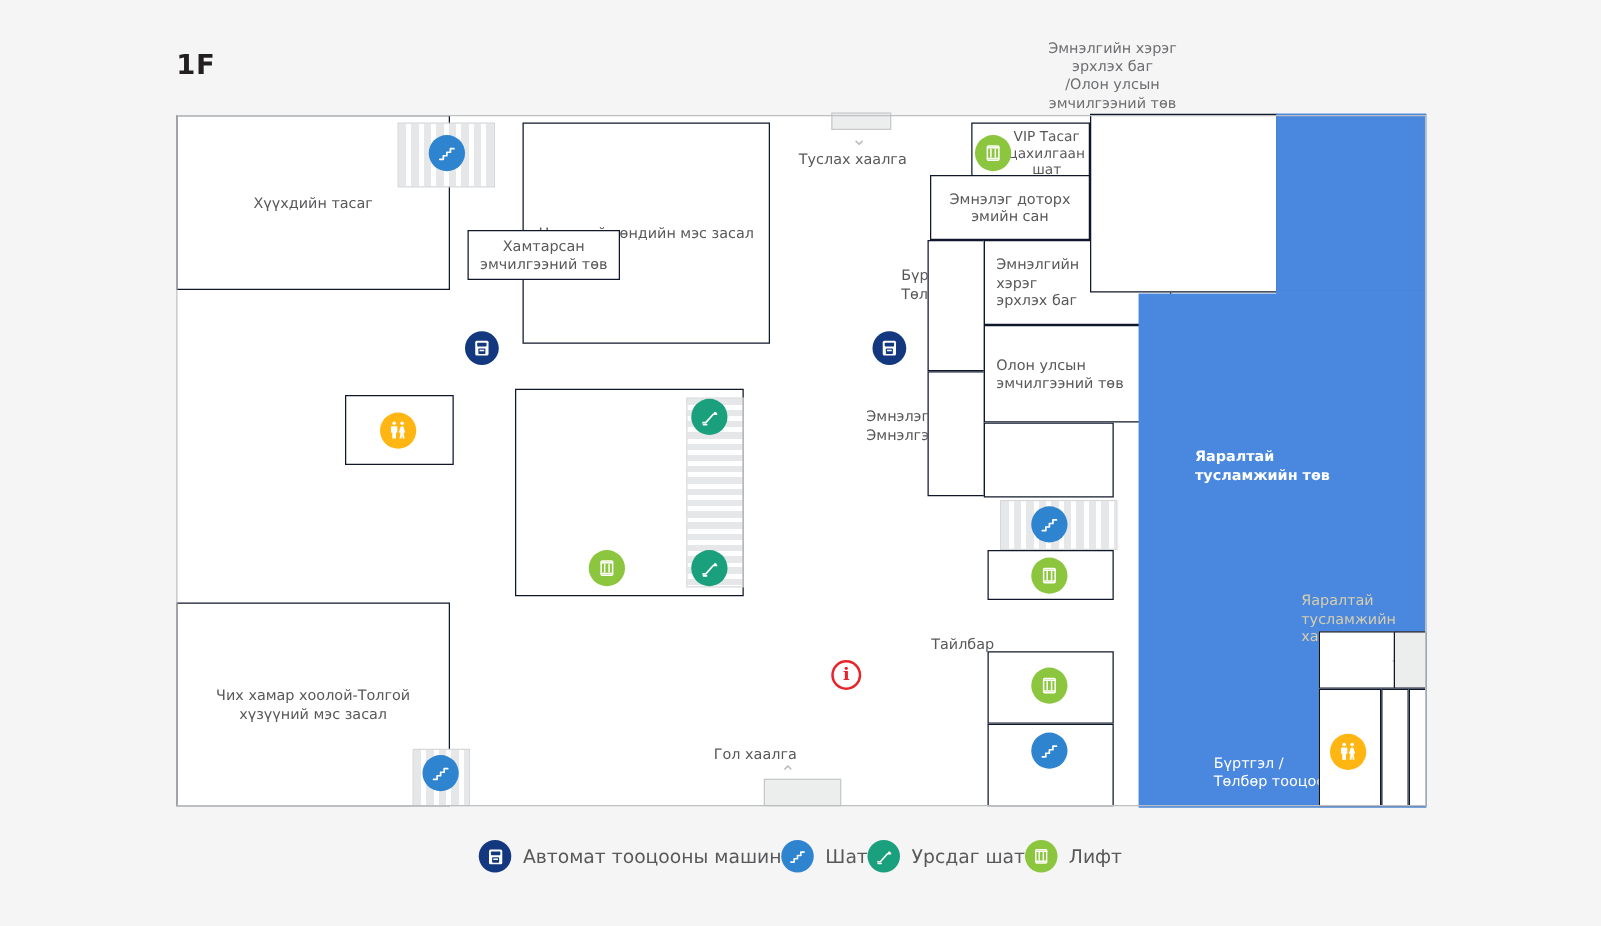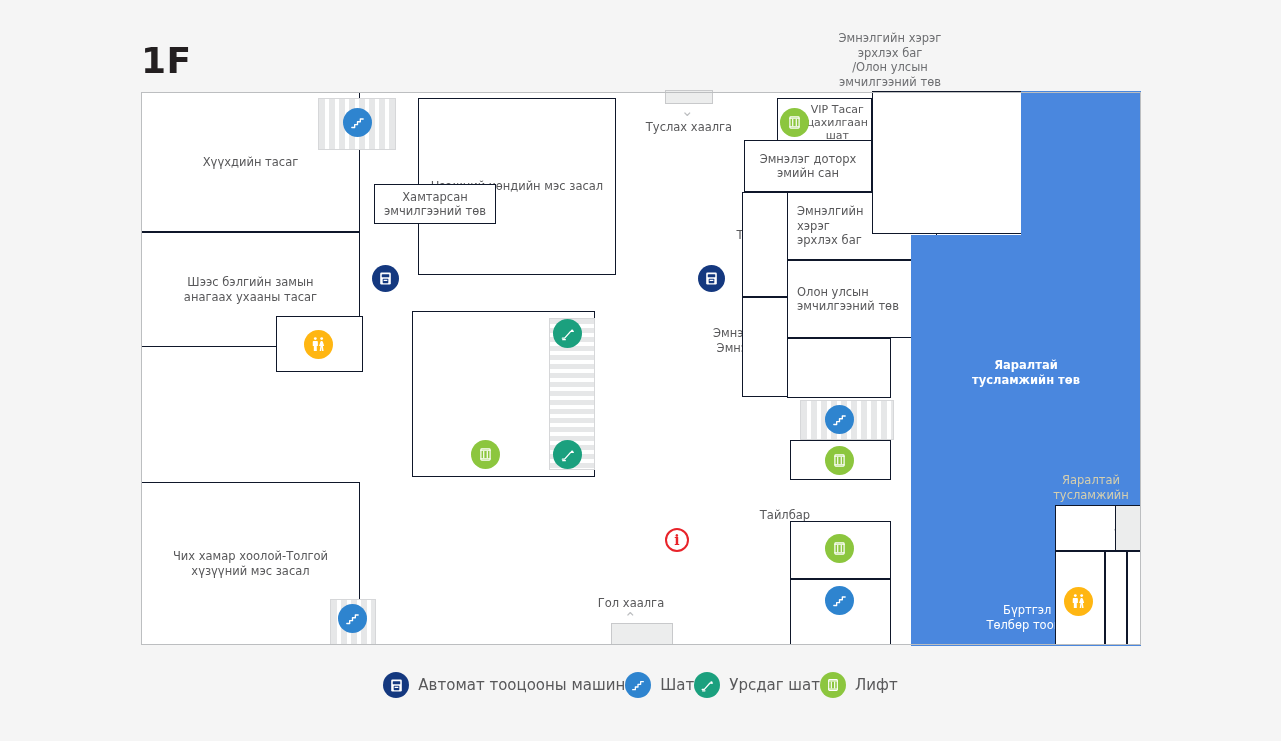--- a/index.html
+++ b/index.html
@@ -9,21 +9,21 @@
     font-family:"DejaVu Sans","Liberation Sans",sans-serif;
     color:#58585a;
     overflow:hidden;
     position:relative;
   }
   .abs{position:absolute;}
 
   
   #floor-label{
     left:141px;top:40px;
-    font-size:36px;font-weight:700;color:#231f20;
+    font-size:22px;font-weight:700;color:#231f20;
     letter-spacing:.5px;
     font-family:"DejaVu Sans","Liberation Sans",sans-serif;
   }
 
   
   #top-caption{
     left:790px;top:31px;width:200px;
     text-align:center;font-size:11.5px;line-height:14.5px;color:#6d6e71;
   }
 
@@ -45,21 +45,21 @@
     box-sizing:border-box;
     background:#ffffff;
     display:flex;align-items:center;justify-content:center;
     text-align:center;
     font-size:11.5px;line-height:14.5px;
     color:#58585a;
     padding:2px 4px;
   }
   .room.blue{background:#4a87de;border-color:#4a87de;color:#fff;}
   .label-free{
-    text-align:center;font-size:11.5px;line-height:14.5px;color:#58585a;
+    text-align:left;font-size:11.5px;line-height:14.5px;color:#58585a;
   }
   .label-on-blue{color:#e9e4d4;}
 
   
   .hatch{
     background:repeating-linear-gradient(
       90deg,#e6e7e8 0px,#e6e7e8 6px,#ffffff 6px,#ffffff 10px);
     border:1px solid #d6d7d9;box-sizing:border-box;
   }
   
@@ -116,24 +116,20 @@
   <div>/Олон улсын</div>
   <div>эмчилгээний төв</div>
 </div>
 
 <div class="abs" id="map">
 
   <div class="abs room" style="left:0;top:0;width:219px;height:140px;">
     <span>Хүүхдийн тасаг</span>
   </div>
 
-  <div class="abs room" style="left:0;top:140px;width:219px;height:115px;">
-    <span style="white-space:pre-line">Шээс бэлгийн замын
-анагаах ухааны тасаг</span>
-  </div>
 
 
   <div class="abs room" style="left:0;top:390px;width:219px;height:163px;">
     <span style="white-space:pre-line">Чих хамар хоолой-Толгой
 хүзүүний мэс засал</span>
   </div>
 
   <div class="abs room" style="left:135px;top:224px;width:87px;height:56px;">
   </div>
   <div class="abs pin pin-toilet" style="left:163px;top:238px;width:29px;height:29px;">

